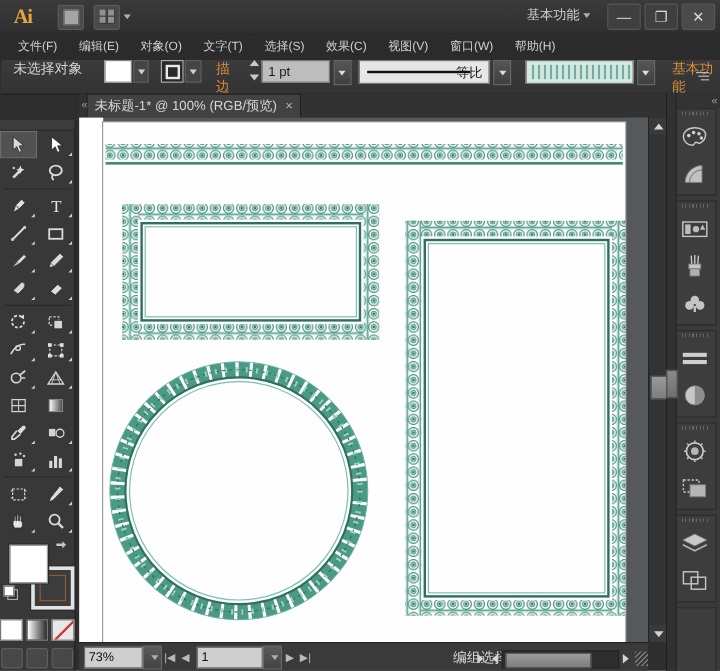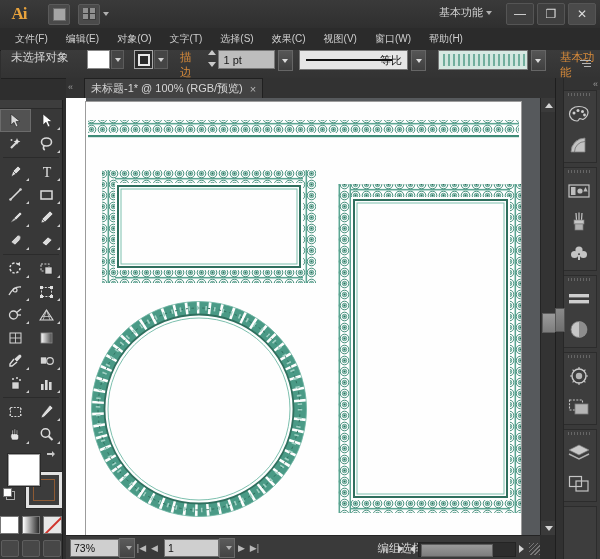--- a/index.html
+++ b/index.html
@@ -269,21 +269,21 @@
 
     <div class="panel-menu">
         <i></i>
         <i></i>
         <i></i>
       </div>
   </div>
 
   <div class="tabbar">
     <span class="dock-arrows">«</span>
-    <div class="doctab" style="margin-left:18px">
+    <div class="doctab" style="margin-left:6px">
       <span>未标题-1* @ 100% (RGB/预览)</span>
       <span class="tab-close">×</span>
     </div>
     <span class="dock-arrows-r">«</span>
   </div>
 
   <div class="toolbar">
     <div class="tool-head"></div>
     <div class="tool-grid">
 

